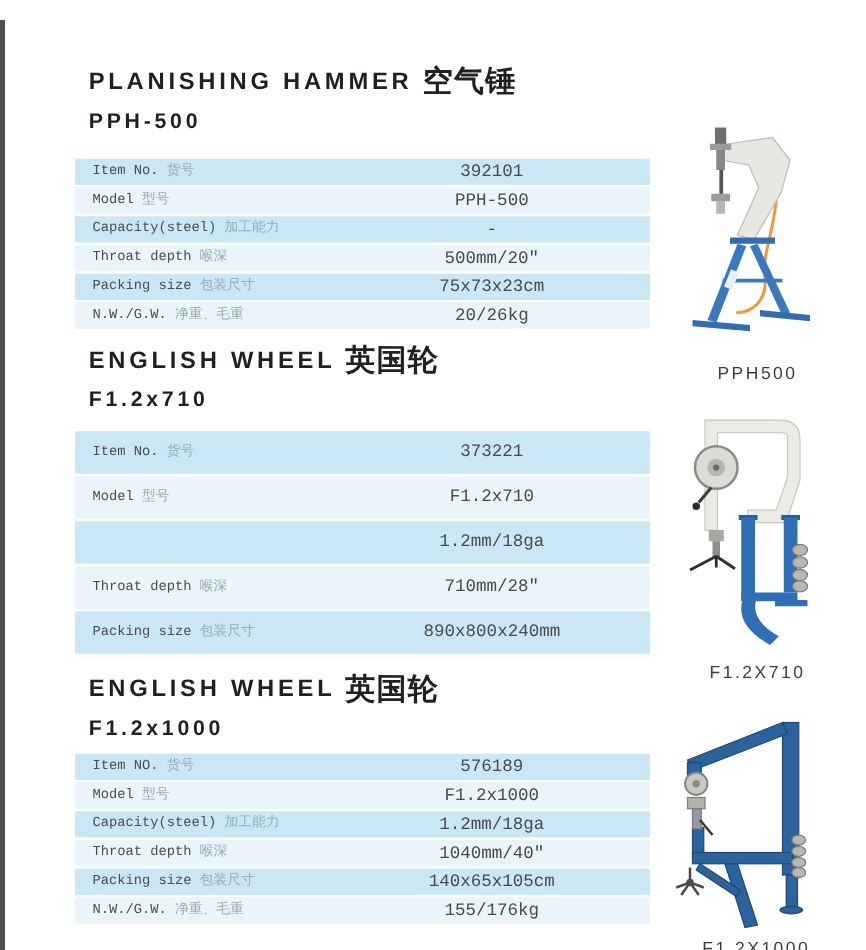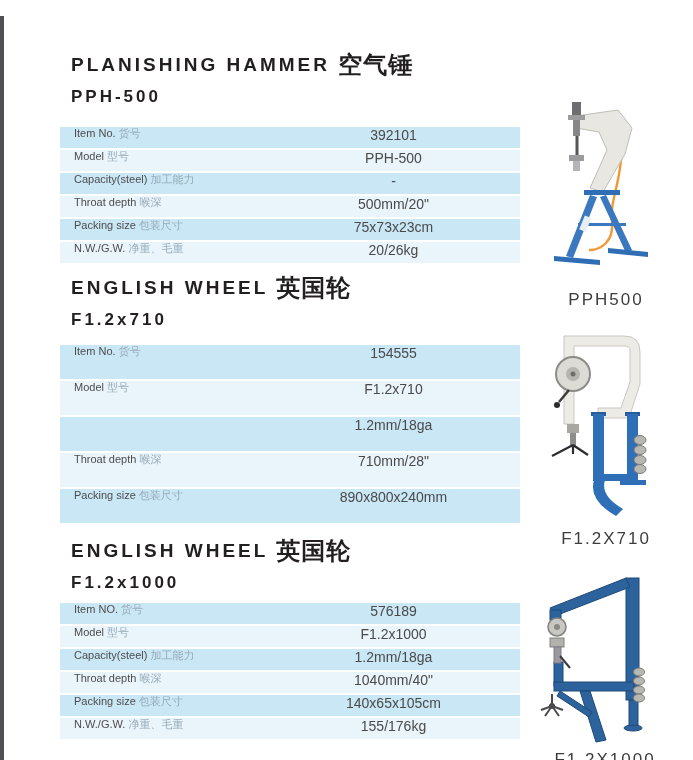--- a/index.html
+++ b/index.html
@@ -13,39 +13,40 @@
     position:absolute; left:0; top:0; width:4px; height:760px; background:#505052;
   }
   
   .title-block { position:absolute; left:71px; color:#231f20; }
   .title-line { font-weight:bold; font-size:19px; letter-spacing:3px; color:#231f20; white-space:nowrap; }
   .title-line .cn { font-size:24px; letter-spacing:1px; vertical-align:-2px; }
   .model-line { font-weight:bold; font-size:17px; letter-spacing:3px; color:#231f20; margin-top:6px; }
   
   .spec-table { position:absolute; left:60px; width:460px; }
   .trow {
-    position:relative; display:flex; align-items:flex-start;
+    position:relative; display:flex; align-items:center;
     border-bottom:2px solid #ffffff;
+    font-family:Liberation Mono, monospace;
   }
   .spec-table.short .trow { height:23px; }
   .spec-table.tall  .trow { height:36px; }
   .trow.blue  { background:#cae7f6; }
   .trow.light { background:#e9f4fb; }
   .cell-label { padding-left:14px; font-size:11px; line-height:13px; }
   .cell-label .en { color:#4d4d4d; white-space:pre-line; }
   .cell-label .cn { color:#97abb8; }
   .cell-value {
     position:absolute; left:55%; width:35%; text-align:center;
     font-size:14px; color:#4a4a4a;
   }
   
   .figure { position:absolute; }
   .figure svg { display:block; width:100%; height:100%; }
   .caption {
-    position:absolute; text-align:center; font-size:17px; letter-spacing:2px;
+    position:absolute; text-align:center; font-size:14px; letter-spacing:2px;
     color:#3d3d3d;
   }
 </style>
 </head>
 <body>
 
 <div class="page">
   <div class="left-bar"></div>
 
   <div class="title-block" style="top:33px;">
@@ -106,21 +107,21 @@
   <div class="caption" style="left:542px; top:274px; width:128px;">PPH500</div>
 
   <div class="title-block" style="top:256px;">
     <div class="title-line"><span>ENGLISH WHEEL</span> <span class="cn">英国轮</span></div>
     <div class="model-line">F1.2x710</div>
   </div>
 
   <div class="spec-table tall" style="top:329px;">
       <div class="trow blue">
         <div class="cell-label"><span class="en">Item No.</span><span class="cn">&nbsp;货号</span></div>
-        <div class="cell-value">154555</div>
+        <div class="cell-value">373221</div>
       </div>
       <div class="trow light">
         <div class="cell-label"><span class="en">Model</span><span class="cn">&nbsp;型号</span></div>
         <div class="cell-value">F1.2x710</div>
       </div>
       <div class="trow blue">
         <div class="cell-value">1.2mm/18ga</div>
       </div>
       <div class="trow light">
         <div class="cell-label"><span class="en">Throat depth</span><span class="cn">&nbsp;喉深</span></div>

